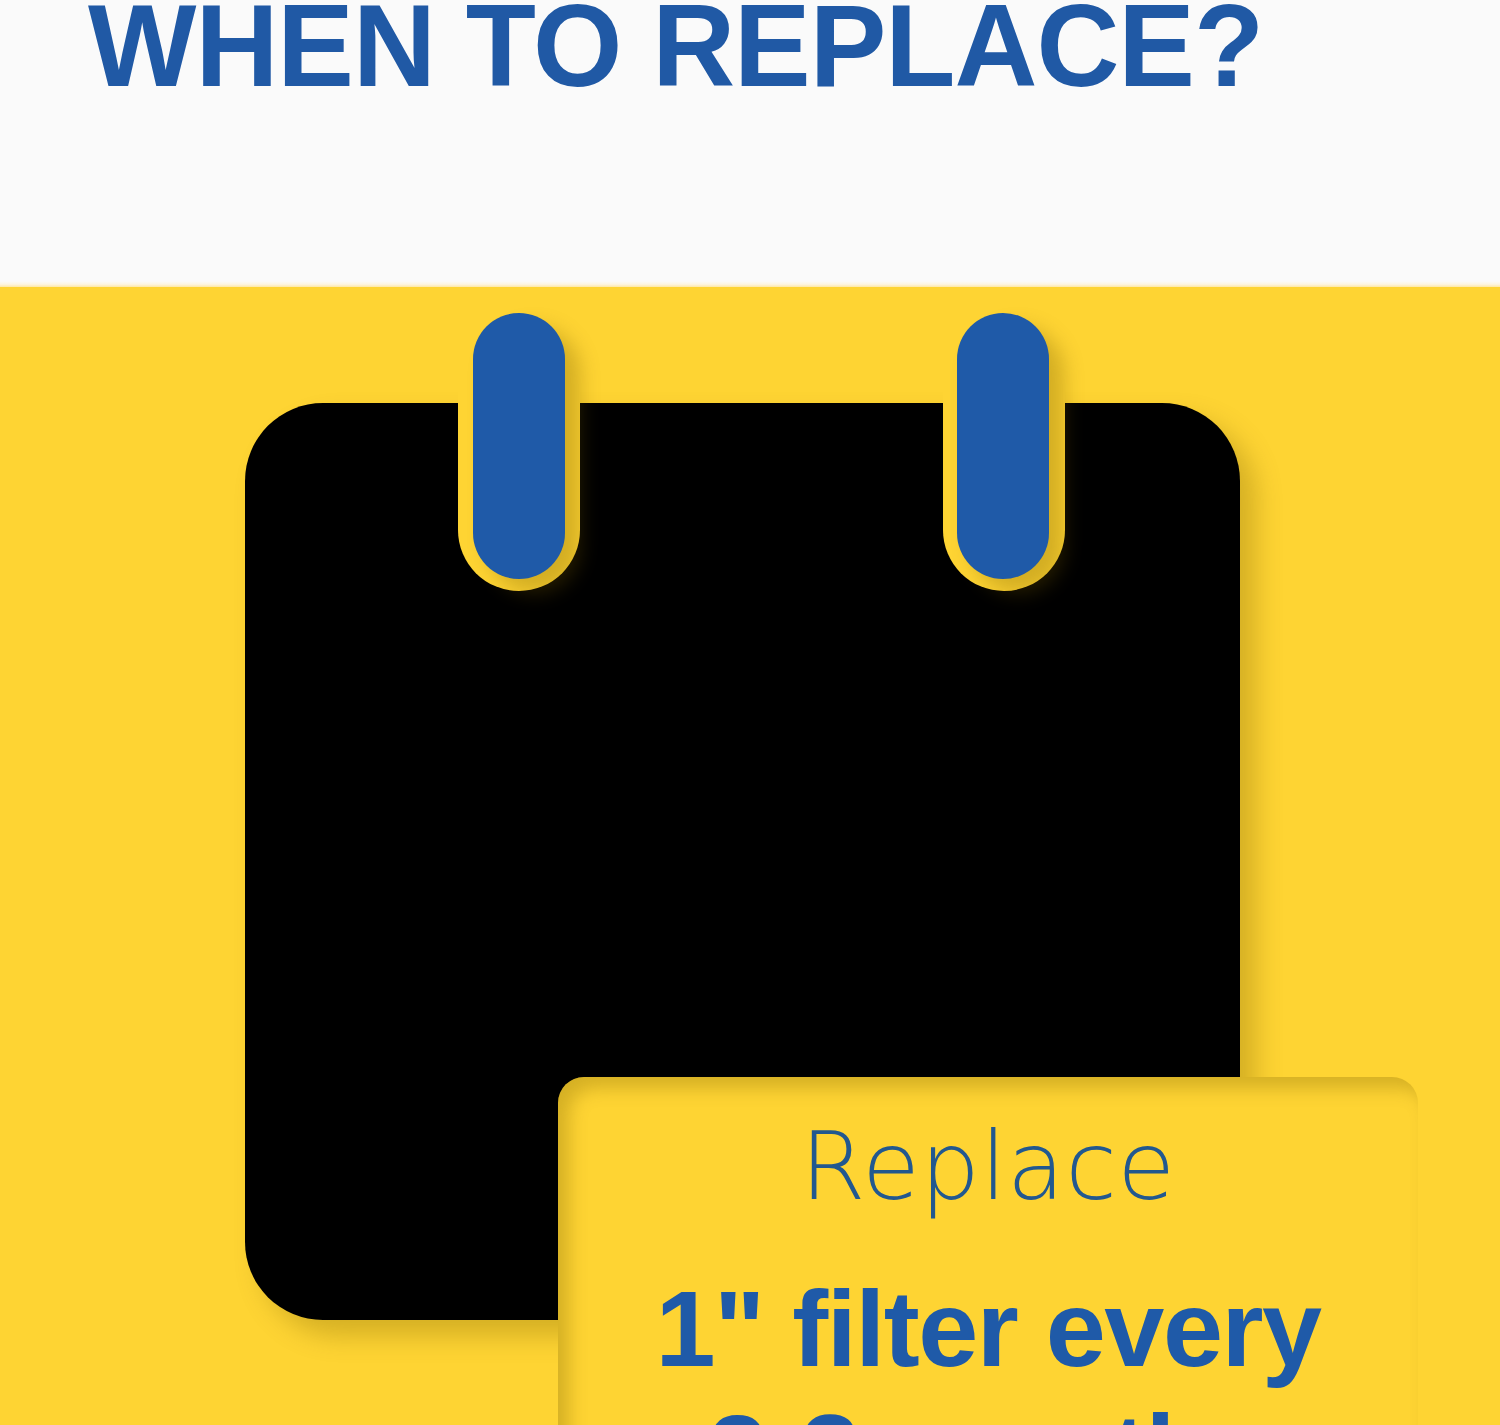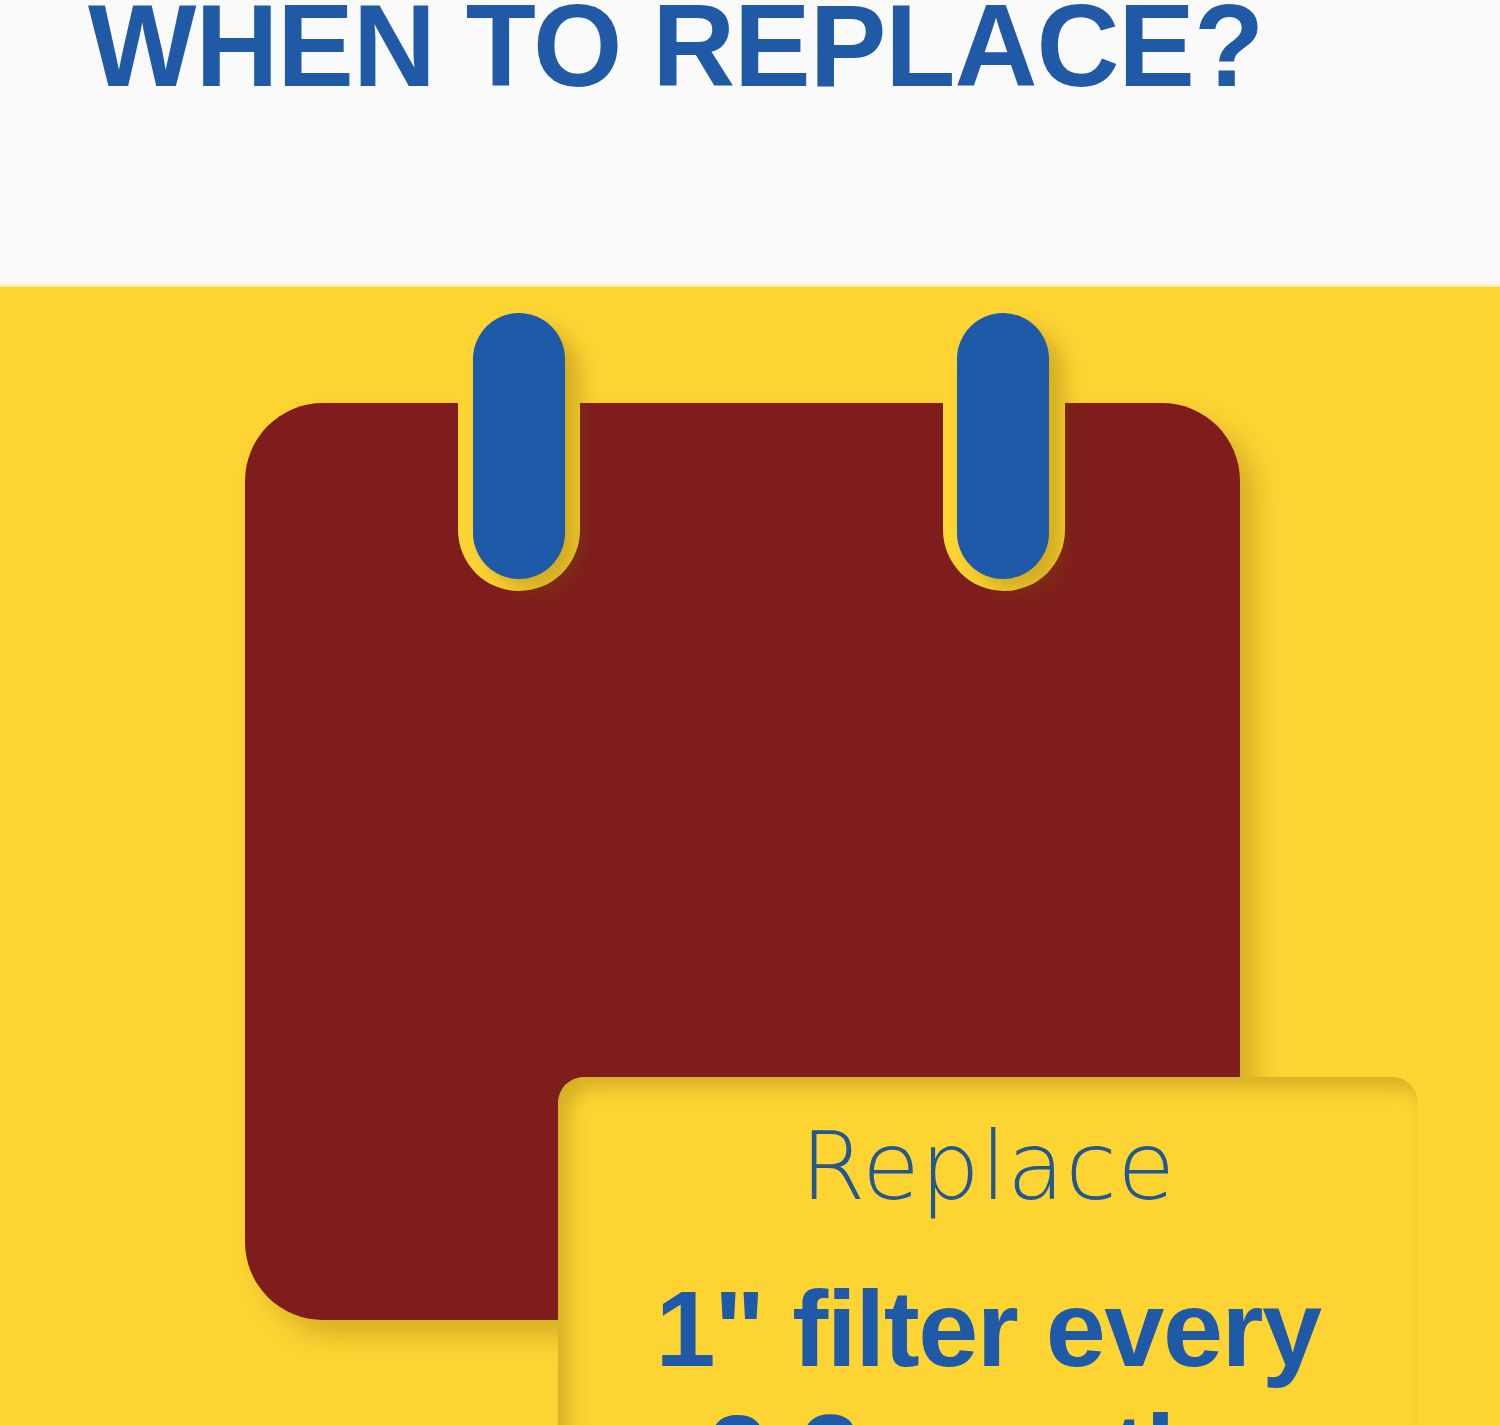--- a/index.html
+++ b/index.html
@@ -62,21 +62,21 @@
     background: linear-gradient(to bottom, #fbfbfa 0%, #fdf5e0 55%, #fee8a6 100%);
   }
 
   
   .calendar {
     position: absolute;
     left: 245px;
     top: 403px;
     width: 995px;
     height: 917px;
-    background: #7f1d1d;
+    background: #000000;
     border-radius: 78px;
     box-shadow: 16px 16px 26px rgba(120, 92, 0, 0.30);
   }
 
   
   .ring-slot {
     position: absolute;
     top: -100px;
     width: 122px;
     height: 288px;

